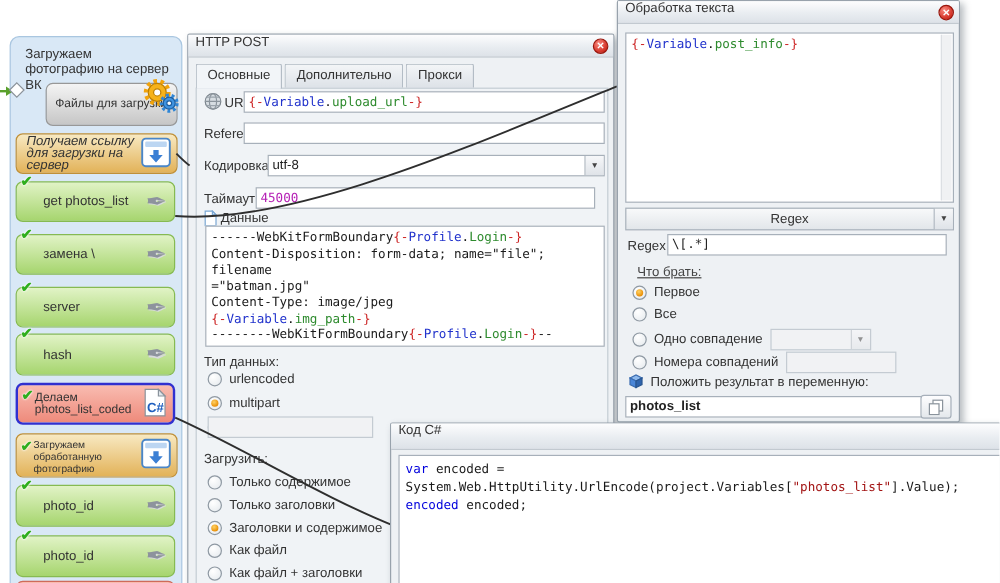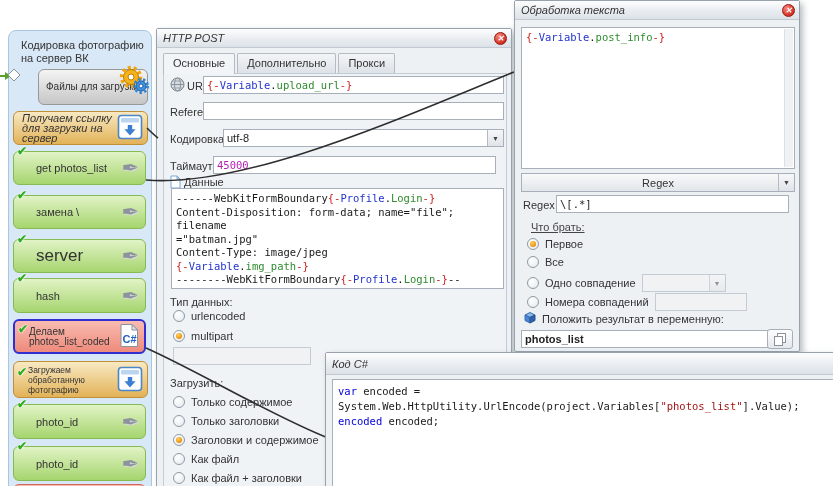--- a/index.html
+++ b/index.html
@@ -19,21 +19,21 @@
   .blk-salmon{background:linear-gradient(#f9bcb1,#ee8a7b);border-color:#3030d0;border-width:2px;}
   .check{position:absolute;left:3px;top:-8px;color:#2fae1d;font-weight:bold;font-size:12px;
          text-shadow:0 0 2px #fff,0 0 2px #fff;}
   .check-in{top:1px;}
   .penicon{font-size:21px;color:#8d939d;text-shadow:1px 1px 0 #d8dade;margin-right:2px;}
 
   
   .win{position:absolute;background:#eef1f4;border:1px solid #98a2ac;border-radius:2px;
        box-shadow:3px 3px 6px rgba(100,110,120,.45);}
   .titlebar{height:19px;background:linear-gradient(#fdfdfe,#e9edf1 55%,#dde2e8);
-            border-bottom:1px solid #c2c9d0;display:flex;align-items:center;padding:0 6px;color:#333;font-style:italic;}
+            border-bottom:1px solid #c2c9d0;display:flex;padding:0 6px;color:#333;}
   .closebtn{position:absolute;right:4px;top:3px;width:13px;height:13px;border-radius:50%;
             background:radial-gradient(circle at 35% 30%,#f9897f,#d5362a 65%,#b01d12);
             border:1px solid #99160c;color:#fff;font-size:8px;font-weight:bold;line-height:11px;text-align:center;}
   .inp{background:#fff;border:1px solid #a7b0ba;height:18px;padding:1px 3px;font-size:11px;
        display:flex;align-items:center;white-space:nowrap;overflow:hidden;}
   .mono,.mono *{font-family:"DejaVu Sans Mono",monospace;font-size:10.5px;}
   .combo-arrow{position:absolute;right:0;top:0;bottom:0;width:16px;border-left:1px solid #b2bac2;
                background:linear-gradient(#f6f7f9,#dfe3e8);color:#444;font-size:7px;
                display:flex;align-items:center;justify-content:center;}
   .seg-pl{color:#1a1a1a}.seg-vb{color:#cc2222}.seg-ve{color:#2233cc}.seg-vp{color:#2e8b2e}
@@ -77,21 +77,21 @@
 
   .overlay{position:absolute;left:0;top:0;z-index:3;pointer-events:none;}
   .icon{flex:none;}
 </style>
 </head>
 <body>
 
 <div class="stage">
 
   <div class="sidebar">
-    <div class="sb-title">Кодировка фотографию на сервер ВК</div>
+    <div class="sb-title">Загружаем фотографию на сервер ВК</div>
 
     <div class="blk blk-gray" style="left:29px;top:38px;width:110px;height:36px;padding:2px 2px 2px 7px;">
       <span class="lbl" style="font-size:10px;">Файлы для загрузки</span>
       <span class="icon" style="position:absolute;right:-2px;top:-5px;">
         <svg width="32" height="30">
             <circle cx="14" cy="12" r="9.5" fill="none" stroke="#f2a30a" stroke-width="3.4" stroke-dasharray="3 2.9"></circle>
             <circle cx="14" cy="12" r="7.5" fill="#f6b21a" stroke="#bd7f00"></circle>
             <circle cx="14" cy="12" r="3" fill="#fff" stroke="#bd7f00"></circle>
             <circle cx="24" cy="21" r="6.6" fill="none" stroke="#2f86d6" stroke-width="2.8" stroke-dasharray="2.4 2.3"></circle>
             <circle cx="24" cy="21" r="5" fill="#3f93e0" stroke="#1c5ea0"></circle>
@@ -118,21 +118,21 @@
     </div>
 
     <div class="blk blk-green" style="left:4px;top:164px;width:133px;height:34px;padding:2px 4px 2px 22px;">
       <span class="check">✔</span>
       <span class="lbl" style="font-size:11px;">замена \</span>
       <span class="penicon icon">✒</span>
     </div>
 
     <div class="blk blk-green" style="left:4px;top:208px;width:133px;height:34px;padding:2px 4px 2px 22px;">
       <span class="check">✔</span>
-      <span class="lbl" style="font-size:17px;">server</span>
+      <span class="lbl" style="font-size:11px;">server</span>
       <span class="penicon icon">✒</span>
     </div>
 
     <div class="blk blk-green" style="left:4px;top:247px;width:133px;height:35px;padding:2px 4px 2px 22px;">
       <span class="check">✔</span>
       <span class="lbl" style="font-size:11px;">hash</span>
       <span class="penicon icon">✒</span>
     </div>
 
     <div class="blk blk-salmon" style="left:4px;top:288px;width:133px;height:35px;padding:2px 3px 2px 14px;">

